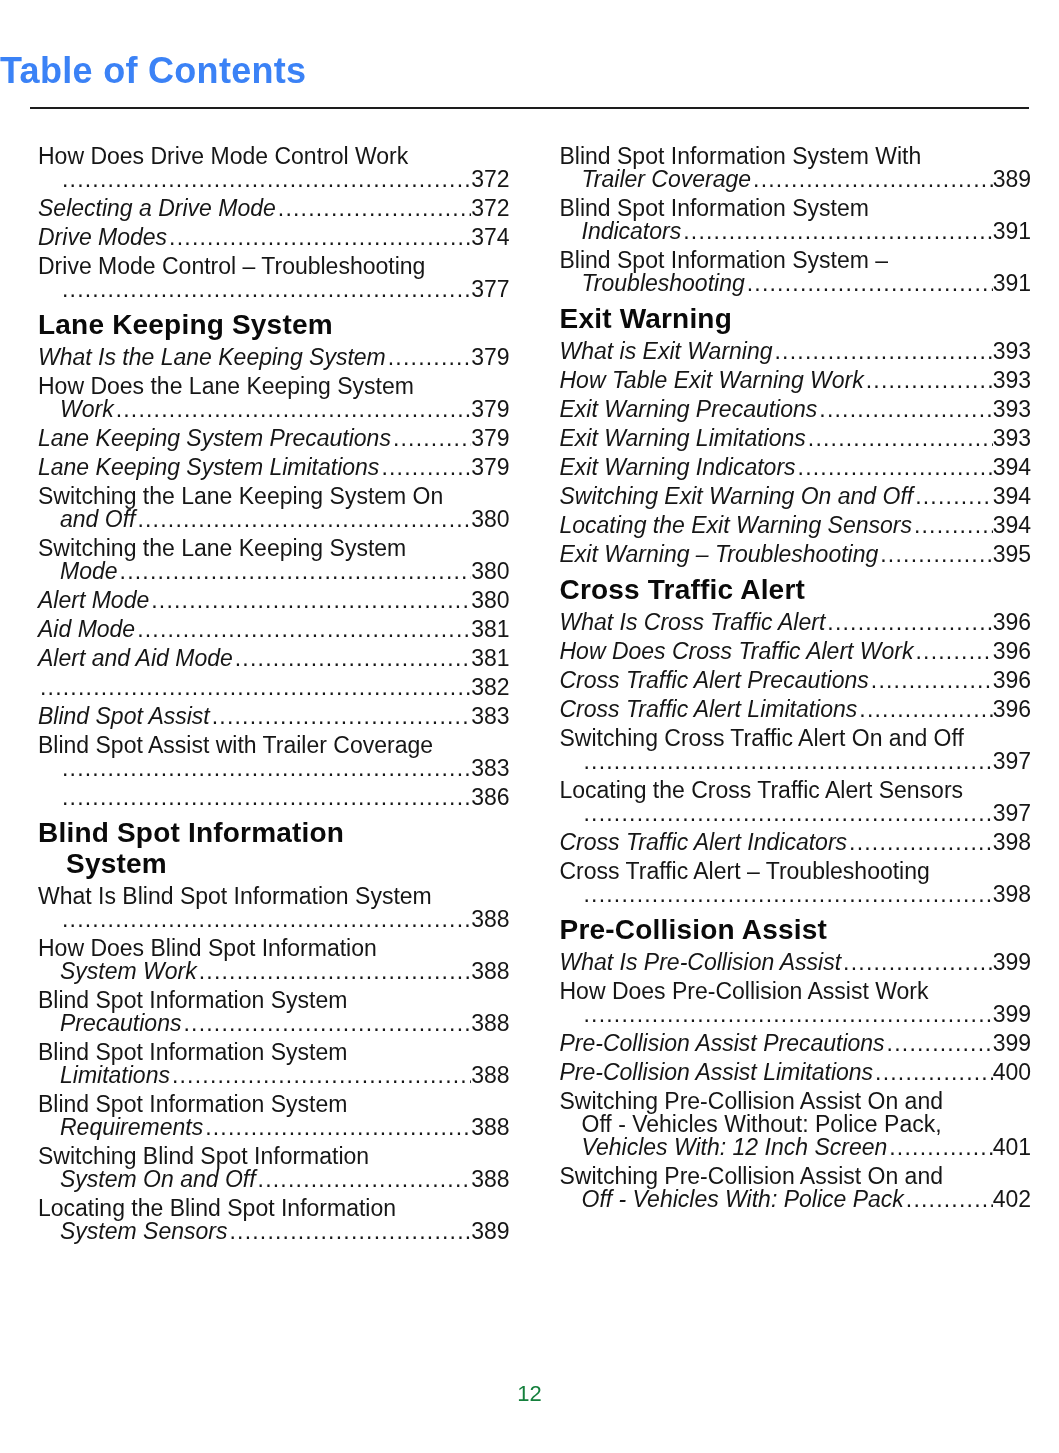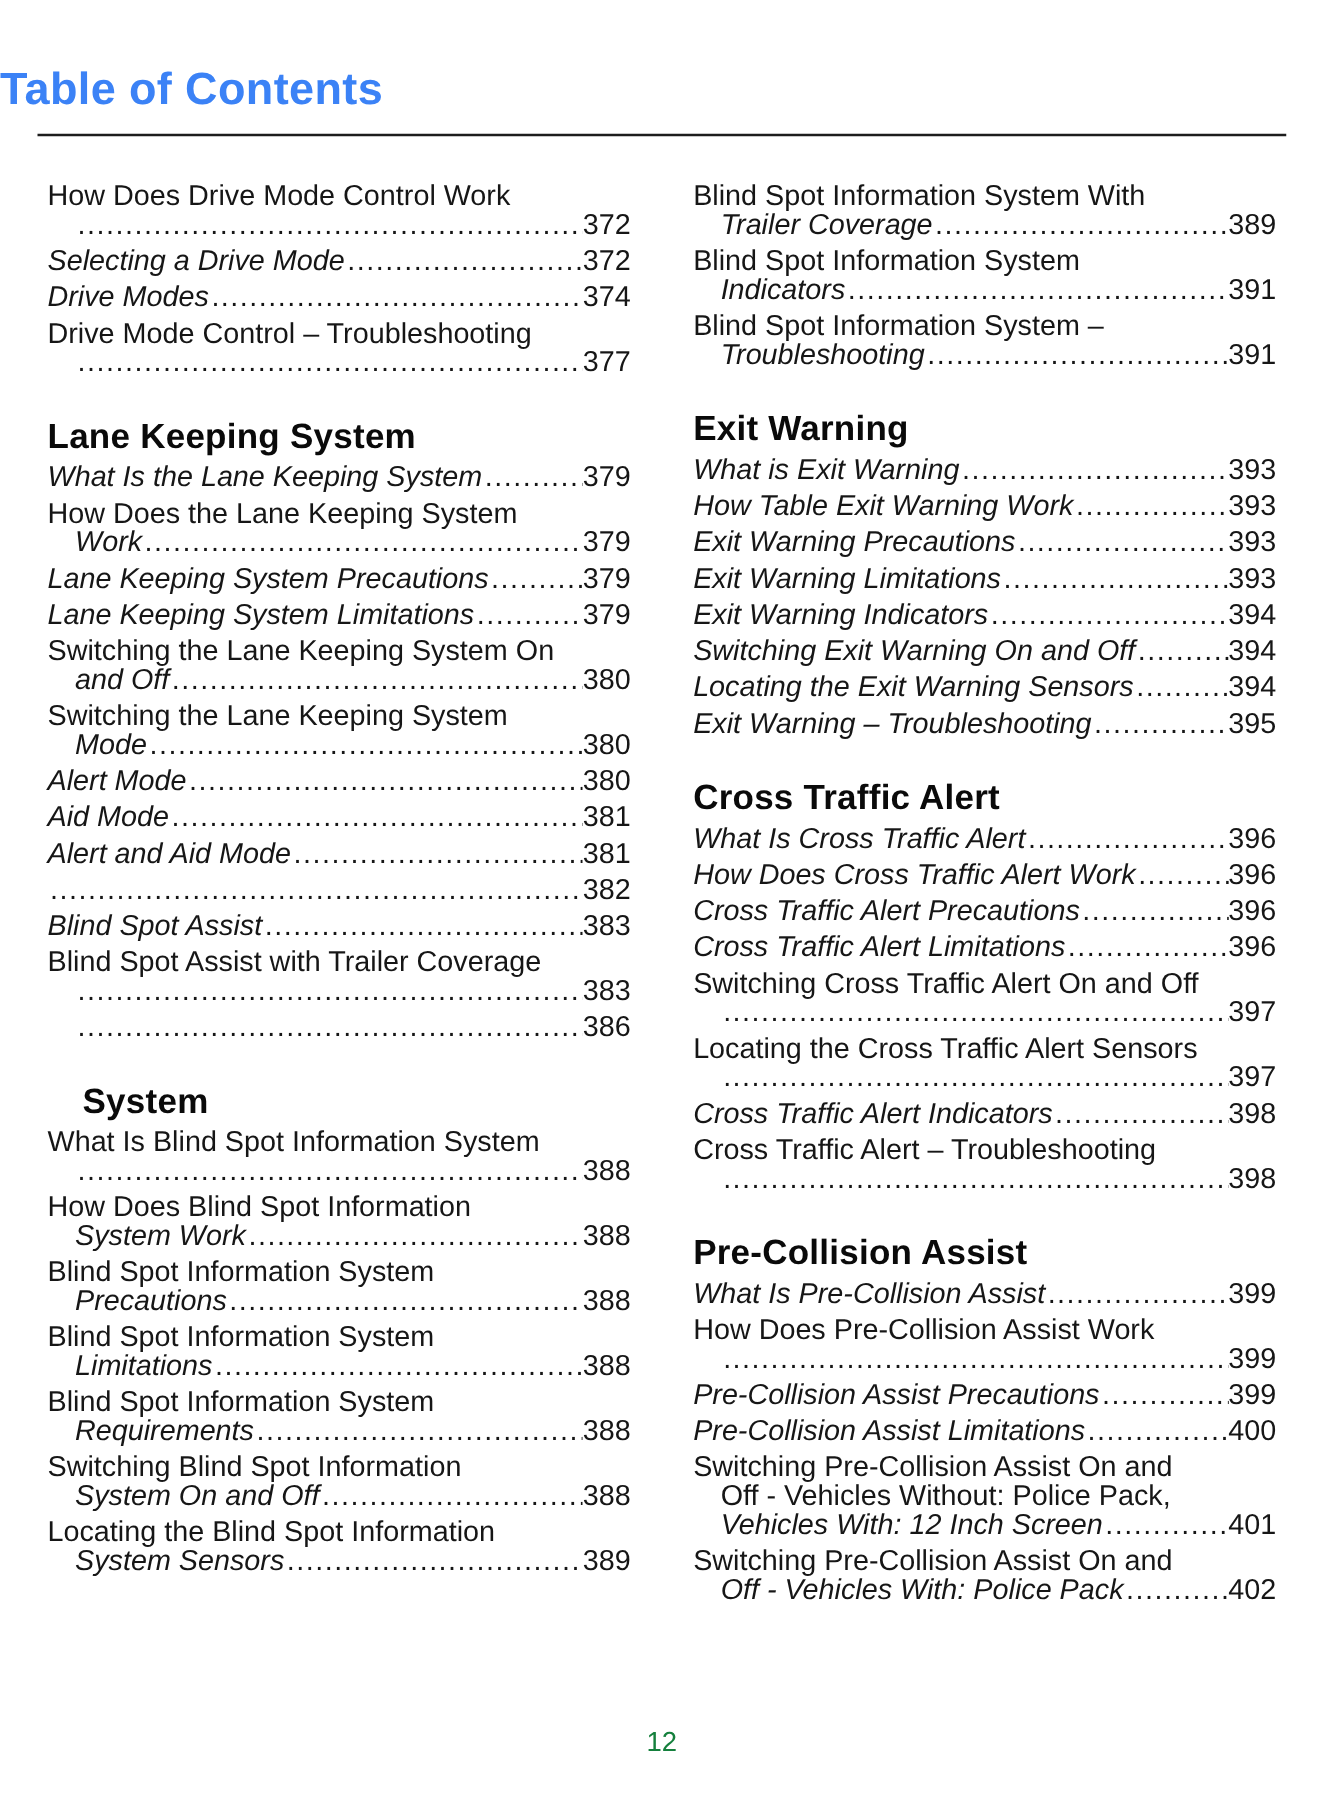--- a/index.html
+++ b/index.html
@@ -21,29 +21,29 @@
     letter-spacing: 0.3px;
     color: #3b82f6;
   }
   .title-divider {
     height: 2px;
     background: #1d1d1d;
     margin: 15px 30px 0 30px;
   }
   .content {
     display: flex;
-    padding: 36px 38px 0 38px;
+    padding: 36px 28px 0 38px;
     gap: 50px;
   }
   .column {
     flex: 1 1 0;
     min-width: 0;
   }
   .toc-section { margin-top: 0; }
-  .toc-section + .toc-section { margin-top: 32px; }
+  .toc-section + .toc-section { margin-top: 8px; }
   .section-heading {
     font-size: 28px;
     font-weight: bold;
     line-height: 31px;
     margin-bottom: 6px;
     color: #0a0a0a;
     letter-spacing: 0.2px;
   }
   .section-heading .h-line { white-space: nowrap; }
   .section-heading .h-line.cont { padding-left: 28px; }
@@ -214,20 +214,21 @@
         </div>
         <div class="entry">
           <div class="lastline cont">
             <span class="dots">............................................................................................................................................</span>
             <span class="page">386</span>
           </div>
         </div>
       </div>
       <div class="toc-section">
         <div class="section-heading">
+          <div class="h-line">Blind Spot Information</div>
           <div class="h-line cont">System</div>
         </div>
         <div class="entry">
           <div class="line">What Is Blind Spot Information System</div>
           <div class="lastline cont">
             <span class="dots">............................................................................................................................................</span>
             <span class="page">388</span>
           </div>
         </div>
         <div class="entry">

